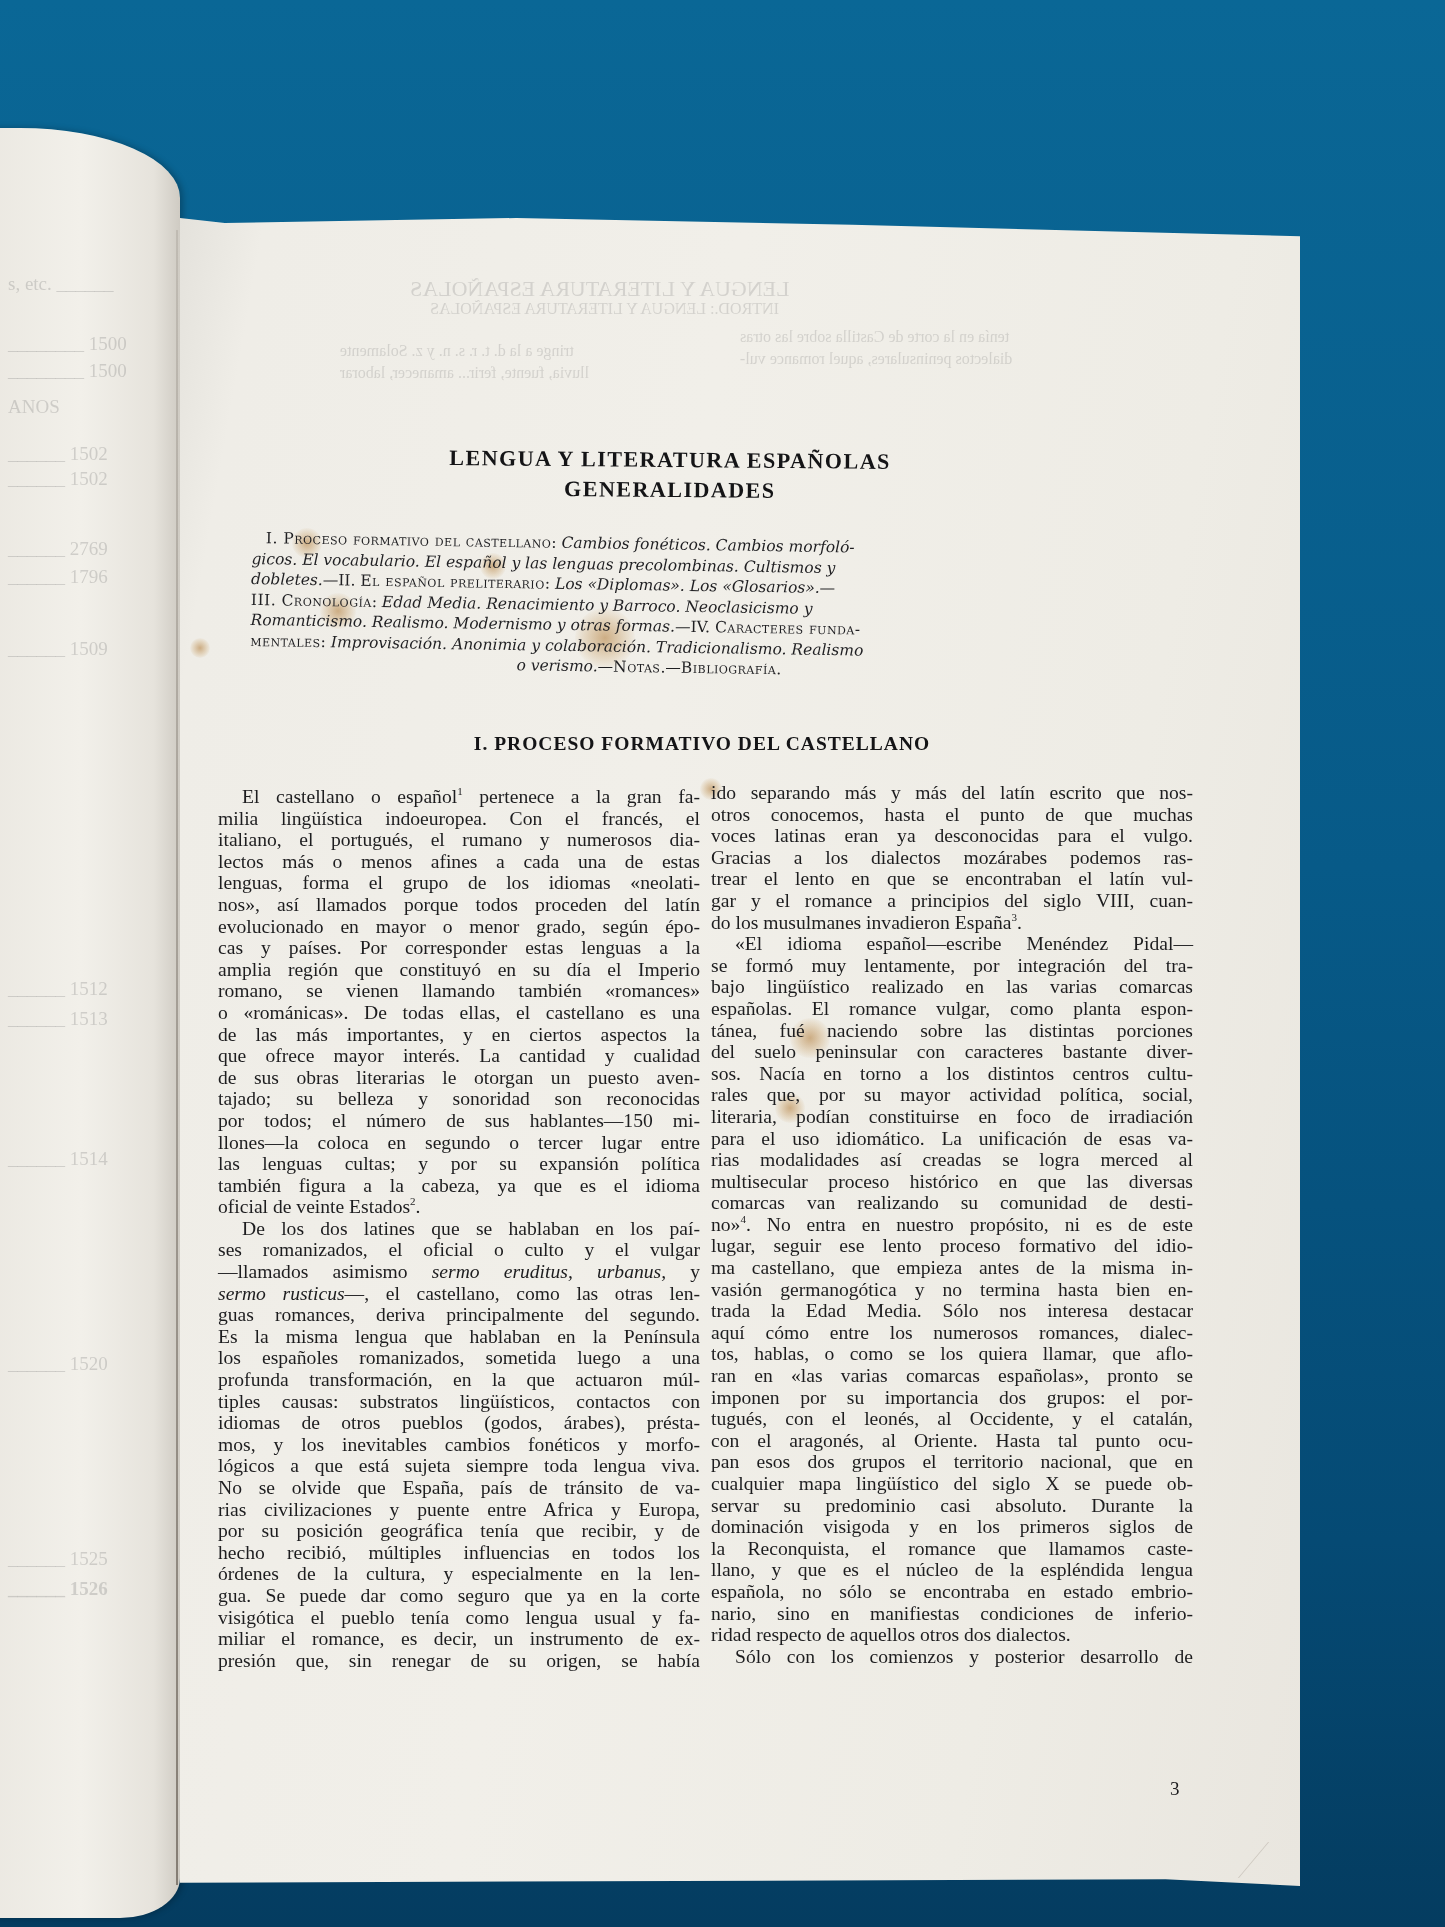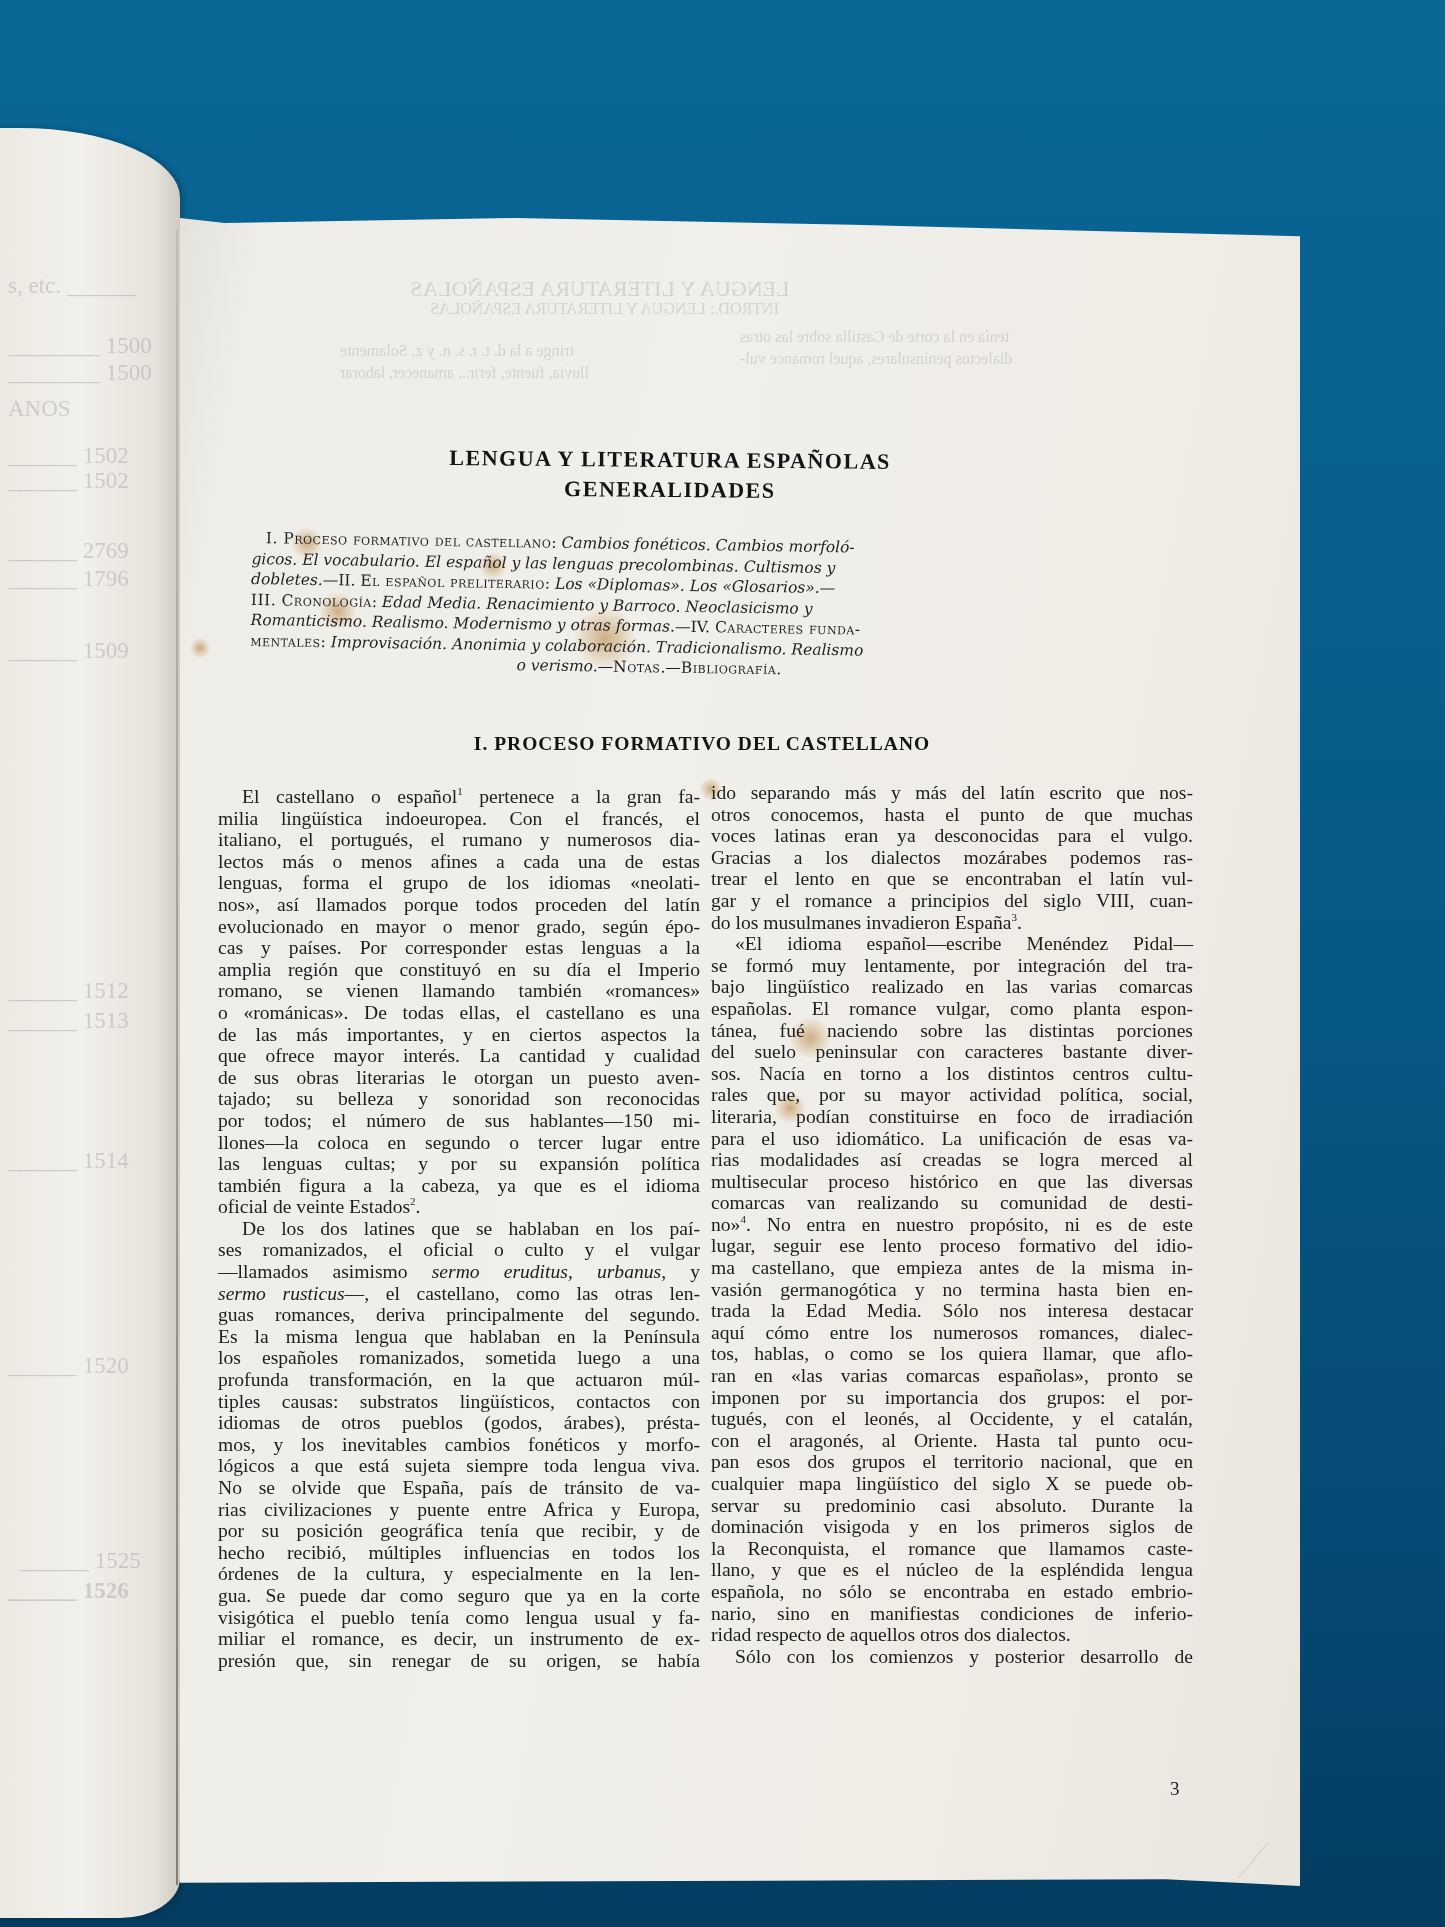--- a/index.html
+++ b/index.html
@@ -29,21 +29,21 @@
       background: linear-gradient(90deg, #e9e6df 0%, #f2f0ea 55%, #e6e3dc 88%, #cfcbc3 100%);
       border-top-right-radius: 160px 70px;
       border-bottom-right-radius: 60px 40px;
       box-shadow: 3px 0 6px rgba(0,0,0,0.25);
       overflow: hidden;
     }
     .left-ghost {
       position: absolute;
       left: 48px;
       font-family: "Liberation Serif", serif;
-      font-size: 23px;
+      font-size: 19px;
       color: rgba(120,120,120,0.28);
       white-space: nowrap;
     }
     .gutter-line {
       position: absolute;
       left: 176px;
       top: 230px;
       width: 2px;
       height: 1655px;
       background: linear-gradient(180deg, rgba(90,80,70,0.15), rgba(70,60,50,0.55));
@@ -201,21 +201,21 @@
   <div class="left-ghost" style="top:268px;">ANOS</div>
   <div class="left-ghost" style="top:315px;">______ 1502</div>
   <div class="left-ghost" style="top:340px;">______ 1502</div>
   <div class="left-ghost" style="top:410px;">______ 2769</div>
   <div class="left-ghost" style="top:438px;">______ 1796</div>
   <div class="left-ghost" style="top:510px;">______ 1509</div>
   <div class="left-ghost" style="top:850px;">______ 1512</div>
   <div class="left-ghost" style="top:880px;">______ 1513</div>
   <div class="left-ghost" style="top:1020px;">______ 1514</div>
   <div class="left-ghost" style="top:1225px;">______ 1520</div>
-  <div class="left-ghost" style="top:1420px;margin-left:12px;">______ 1525</div>
+  <div class="left-ghost" style="top:1420px;">______ 1525</div>
   <div class="left-ghost" style="top:1450px;font-weight:bold;">______ 1526</div>
 </div>
 <div class="gutter-line"></div>
 
 <div class="page">
 
   <div class="bleed" style="left:230px;top:58px;font-size:22px;">LENGUA Y LITERATURA ESPAÑOLAS</div>
   <div class="bleed" style="left:250px;top:82px;font-size:16px;">INTROD.: LENGUA Y LITERATURA ESPAÑOLAS</div>
   <div class="bleed" style="left:560px;top:110px;font-size:16px;">tenía en la corte de Castilla sobre las otras</div>
   <div class="bleed" style="left:560px;top:132px;font-size:16px;">dialectos peninsulares, aquel romance vul-</div>

